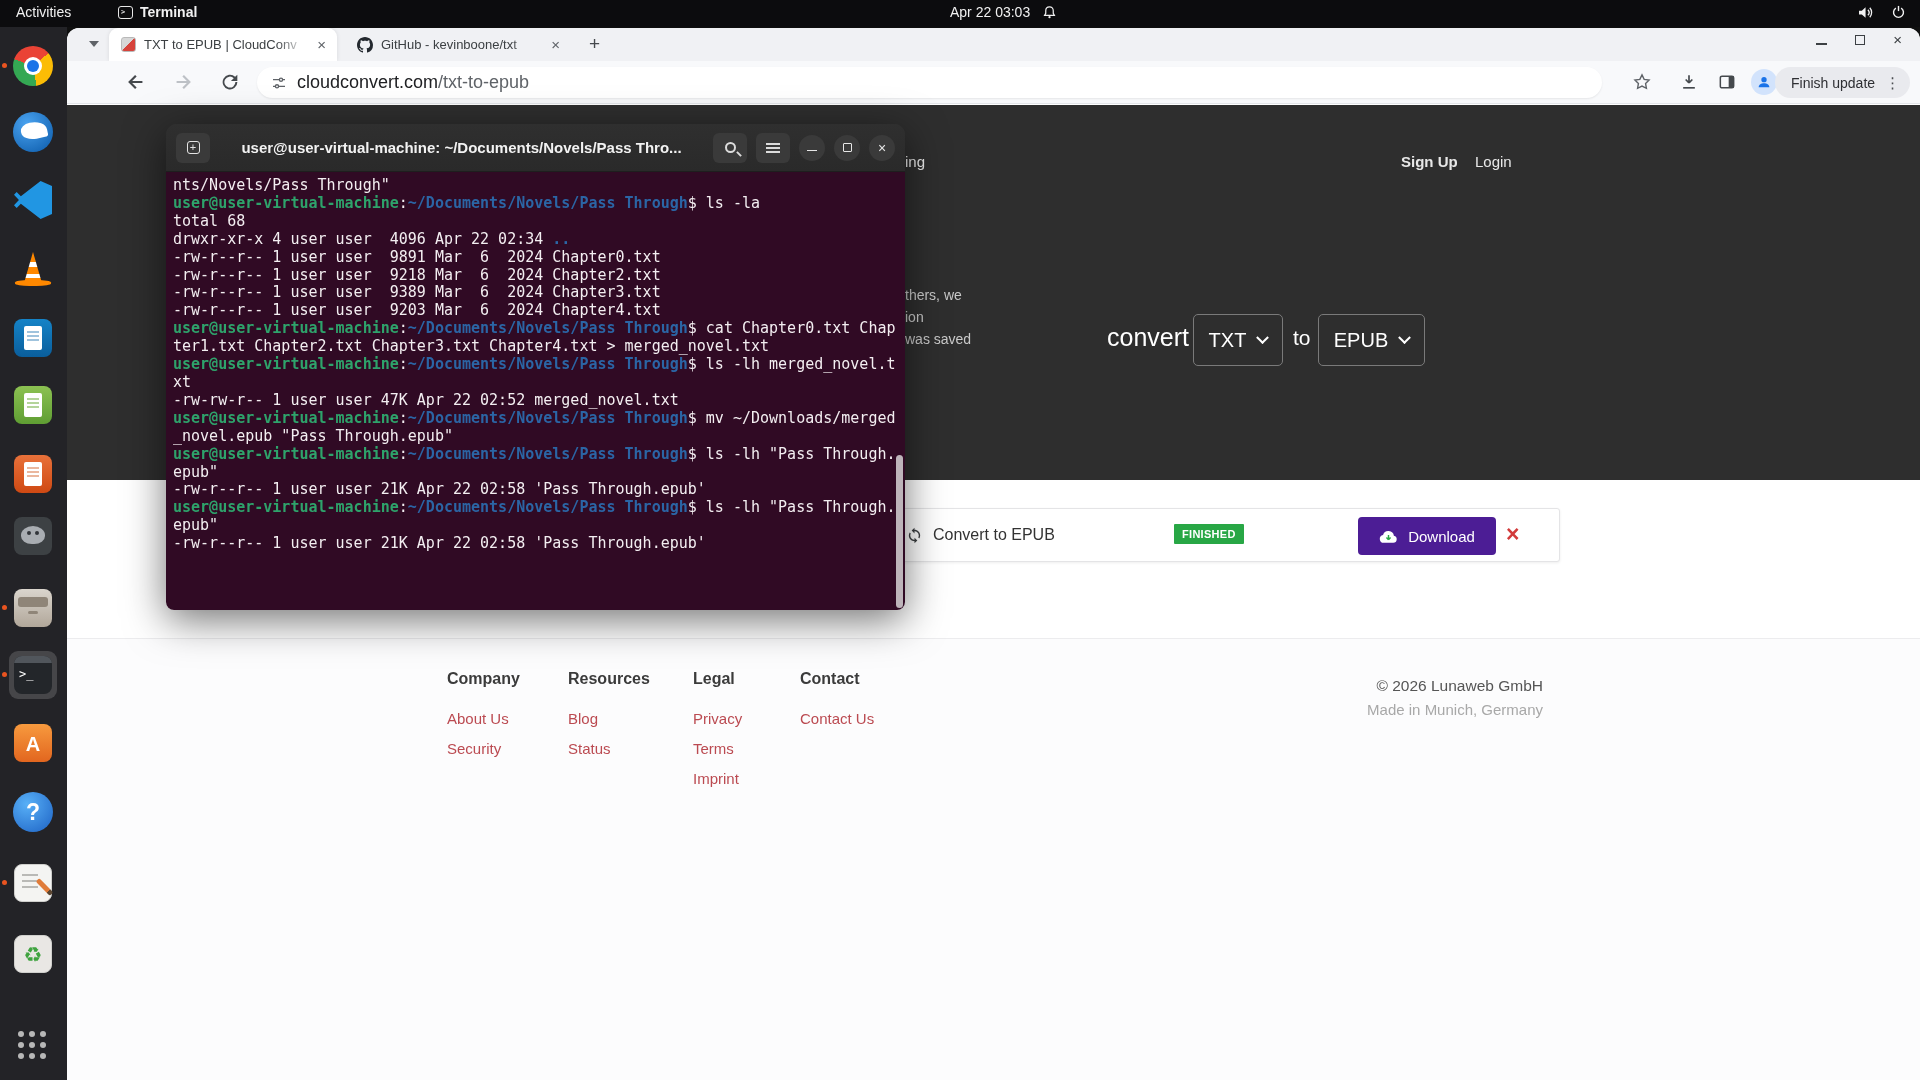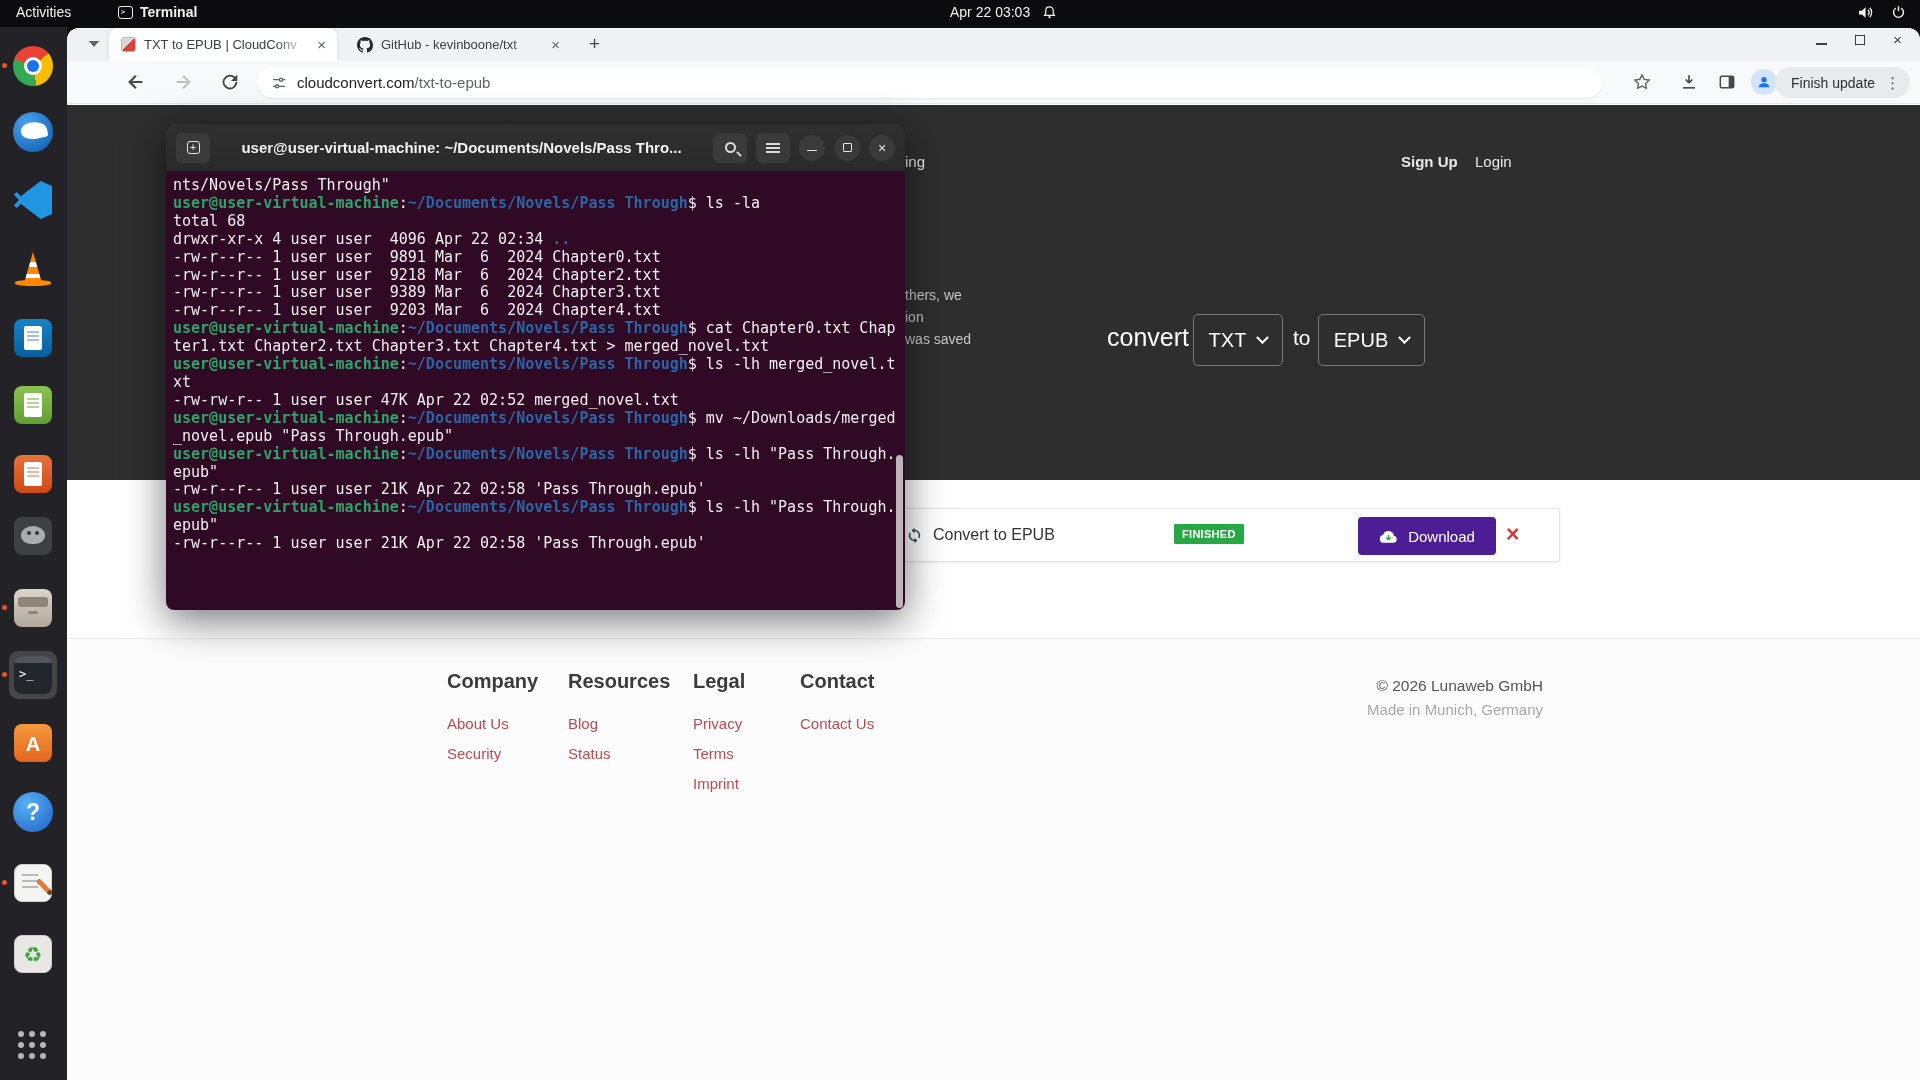--- a/index.html
+++ b/index.html
@@ -85,21 +85,21 @@
   .newtab-btn { position:absolute; left:522px; top:5px; font-size:19px; color:#45494d; font-weight:400; }
   .win-controls { position:absolute; right:18px; top:7px; display:flex; gap:28px; color:#202124; align-items:center; }
   .wc-min { width:11px; height:1.5px; background:#3c4043; margin-top:8px;}
   .wc-max { width:10px; height:10px; border:1.5px solid #3c4043; }
   .wc-close { font-size:15px; line-height:10px; color:#3c4043; }
 
   .toolbar { position:absolute; left:0; top:33px; width:100%; height:43px; background:#f8f9fb; border-bottom:1px solid #e3e5e9; }
   .nav-ic { position:absolute; top:10px; width:22px; height:22px; }
   .omnibox { position:absolute; left:190px; top:6px; width:1345px; height:31px; background:#fff; border-radius:16px;
     box-shadow:0 1px 2px rgba(0,0,0,.08); display:flex; align-items:center; padding:0 14px; gap:10px; }
-  .url { font-size:15px; color:#202124; }
+  .url { font-size:18px; color:#202124; }
   .url .path { color:#5f6368; }
   .avatar { position:absolute; left:1684px; top:8px; width:26px; height:26px; border-radius:50%; background:#d2e3fc;
     display:flex; align-items:center; justify-content:center; }
   .update-pill { position:absolute; left:1708px; top:6px; height:31px; background:#e9eaee; border-radius:16px;
     display:flex; align-items:center; padding:0 10px 0 16px; gap:10px; font-size:14px; color:#2e2f33; }
   .dots3 { color:#4a4d51; font-size:15px; letter-spacing:0; }
 
   
   .page { position:absolute; left:0; top:77px; width:1853px; height:975px; background:#fff; overflow:hidden; }
   .hero { position:absolute; left:0; top:0; width:100%; height:375px; background:#2e2e2e; }
@@ -116,21 +116,21 @@
     border:1px solid #e4e4e6; border-radius:3px; box-shadow:0 1px 3px rgba(0,0,0,.07); }
   .job-label { position:absolute; left:557px; top:17px; font-size:16px; color:#333; }
   .badge { position:absolute; left:798px; top:15px; background:#28a745; color:#fff; font-size:11px; font-weight:bold;
     padding:4px 8px; border-radius:1px; letter-spacing:.3px; }
   .dl-btn { position:absolute; left:982px; top:8px; width:138px; height:38px; background:#4c1d95; border-radius:4px;
     color:#fff; font-size:15px; display:flex; align-items:center; justify-content:center; gap:10px; }
   .job-close { position:absolute; left:1130px; top:12px; color:#d23b3b; font-size:23px; font-weight:bold; line-height:26px; }
 
   .footer-zone { position:absolute; left:0; top:533px; width:100%; height:442px; background:#fcfcfd; border-top:1px solid #ececee; }
   .fcol { position:absolute; top:31px; width:120px; }
-  .fcol h4 { font-size:20px; color:#3b3b3b; margin-bottom:22px; font-weight:bold; }
+  .fcol h4 { font-size:16px; color:#3b3b3b; margin-bottom:22px; font-weight:bold; }
   .fcol a { display:block; font-size:15px; color:#bb4a51; margin-bottom:13px; text-decoration:none; }
   .fright { position:absolute; right:377px; top:38px; text-align:right; }
   .fcopy { font-size:15.5px; color:#555; margin-bottom:6px; }
   .fmade { font-size:15px; color:#a8a8a8; }
   .stats { position:absolute; left:0; top:183px; width:100%; text-align:center; font-size:21px; color:#a6a6a6; }
   .stats b { color:#8a8a8a; }
 
   
   .terminal { position:absolute; left:166px; top:124px; width:739px; height:486px; z-index:30;
     border-radius:11px 11px 8px 8px; box-shadow:0 10px 40px rgba(0,0,0,.55); }

